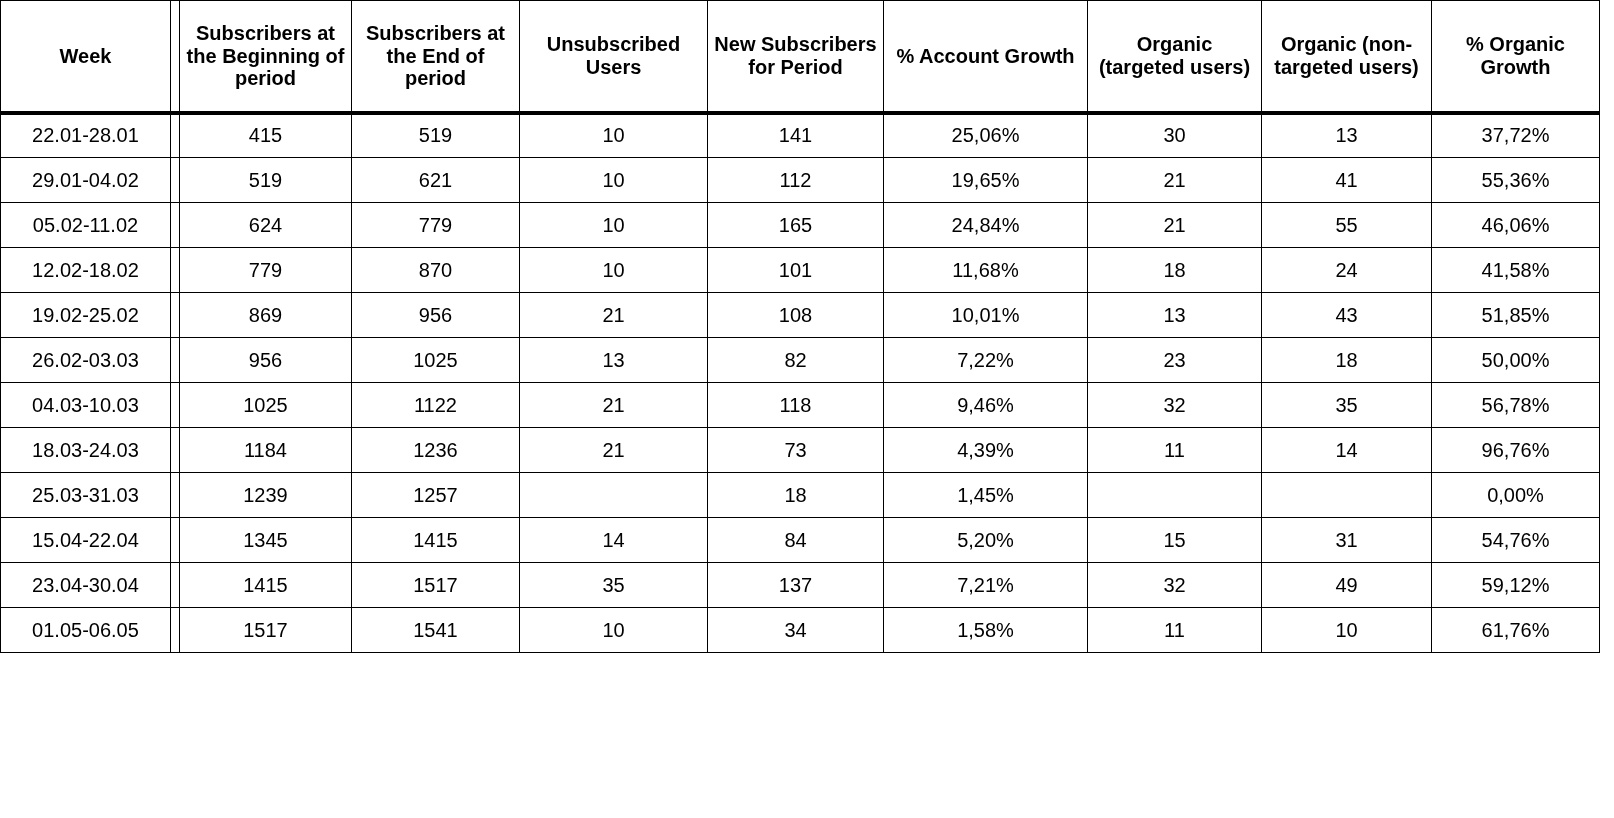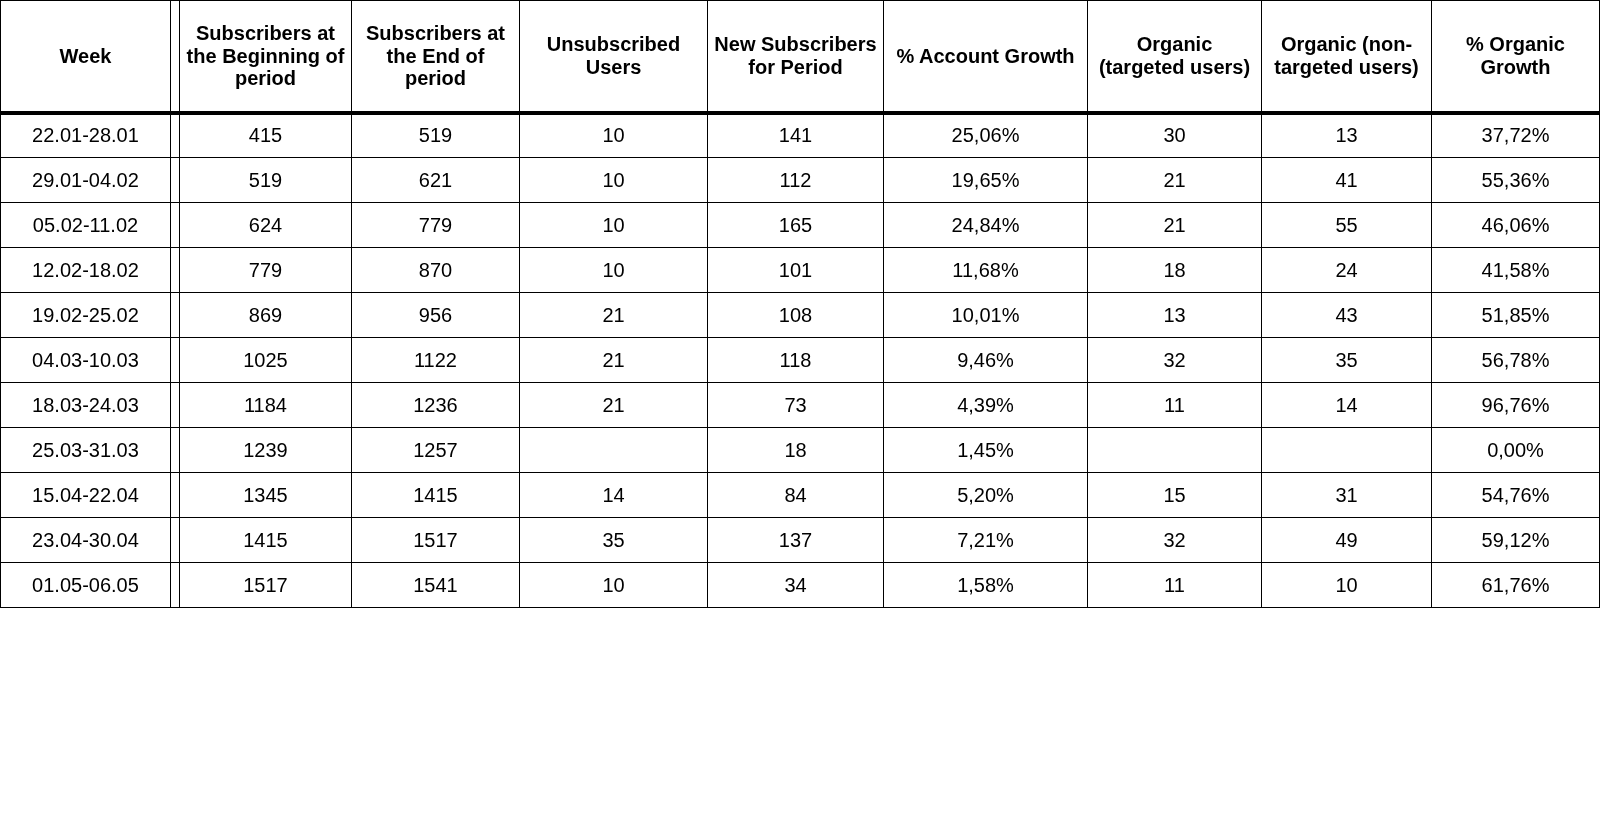--- a/index.html
+++ b/index.html
@@ -159,20 +159,32 @@
           <td class="">869</td>
           <td class="">956</td>
           <td class="">21</td>
           <td class="">108</td>
           <td class="bold-cell">10,01%</td>
           <td class="">13</td>
           <td class="">43</td>
           <td class="">51,85%</td>
         </tr>
         <tr>
+          <td class="week-cell">26.02-03.03</td>
+          <td class="sep-col"></td>
+          <td class="">956</td>
+          <td class="">1025</td>
+          <td class="">13</td>
+          <td class="">82</td>
+          <td class="bold-cell">7,22%</td>
+          <td class="">23</td>
+          <td class="">18</td>
+          <td class="">50,00%</td>
+        </tr>
+        <tr>
           <td class="week-cell">04.03-10.03</td>
           <td class="sep-col"></td>
           <td class="">1025</td>
           <td class="">1122</td>
           <td class="">21</td>
           <td class="">118</td>
           <td class="bold-cell">9,46%</td>
           <td class="">32</td>
           <td class="">35</td>
           <td class="">56,78%</td>

